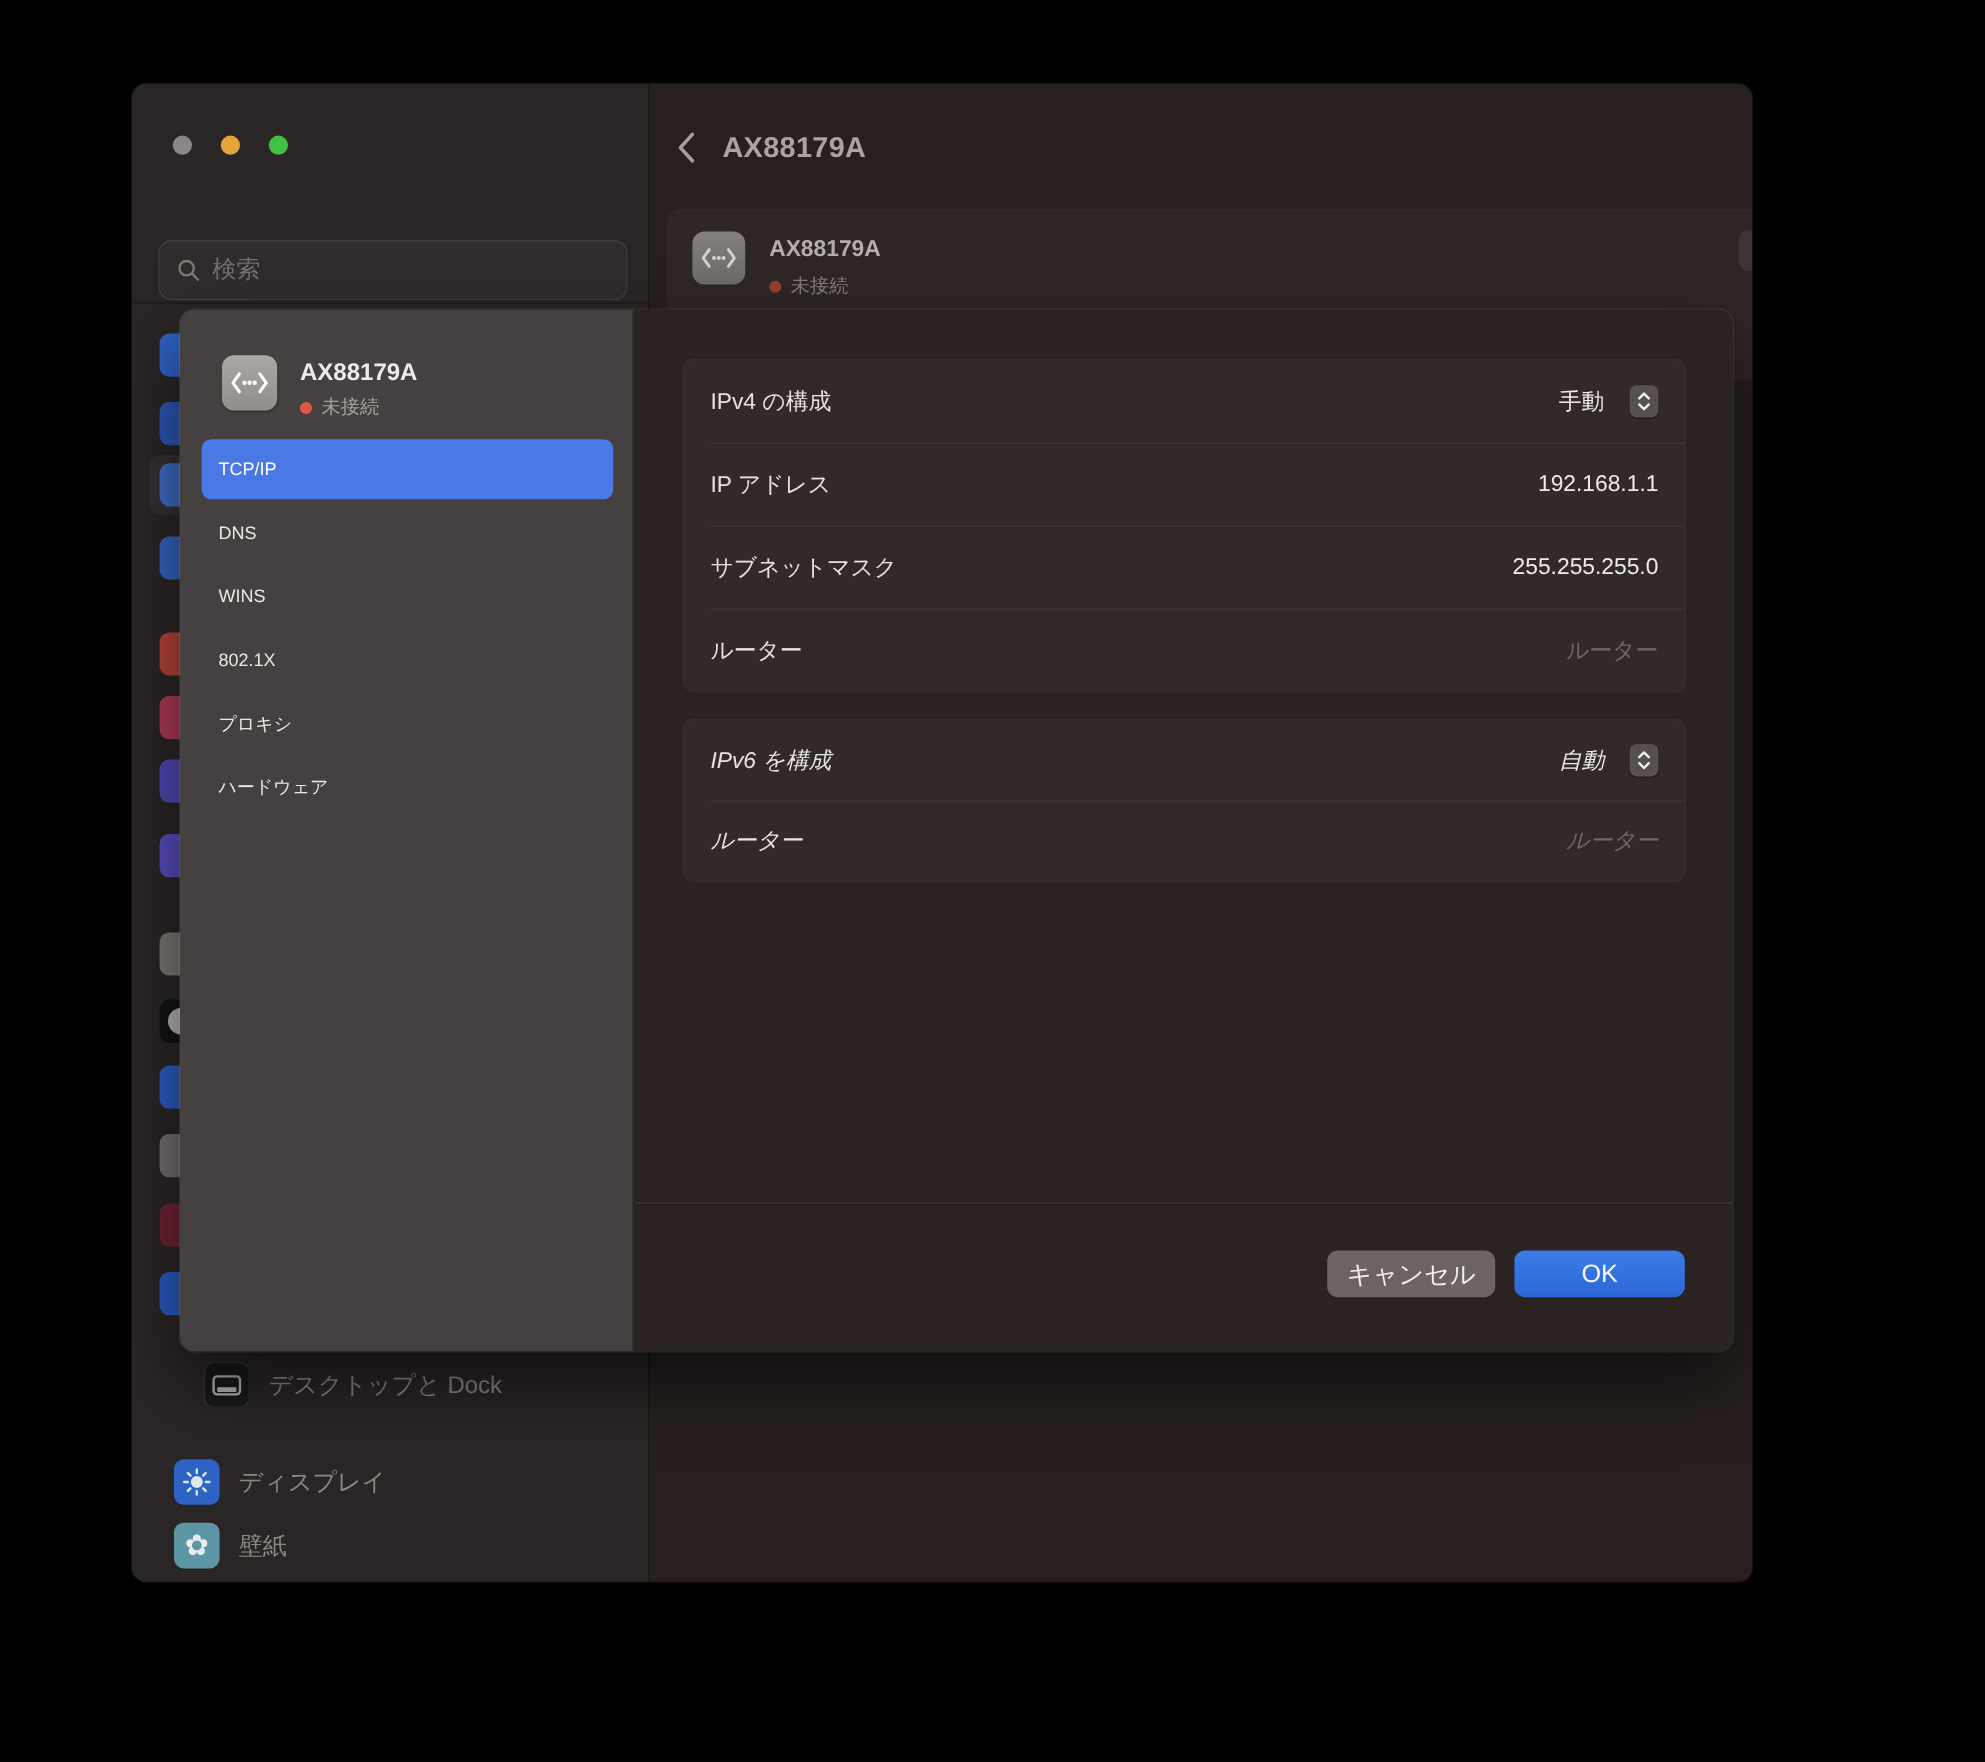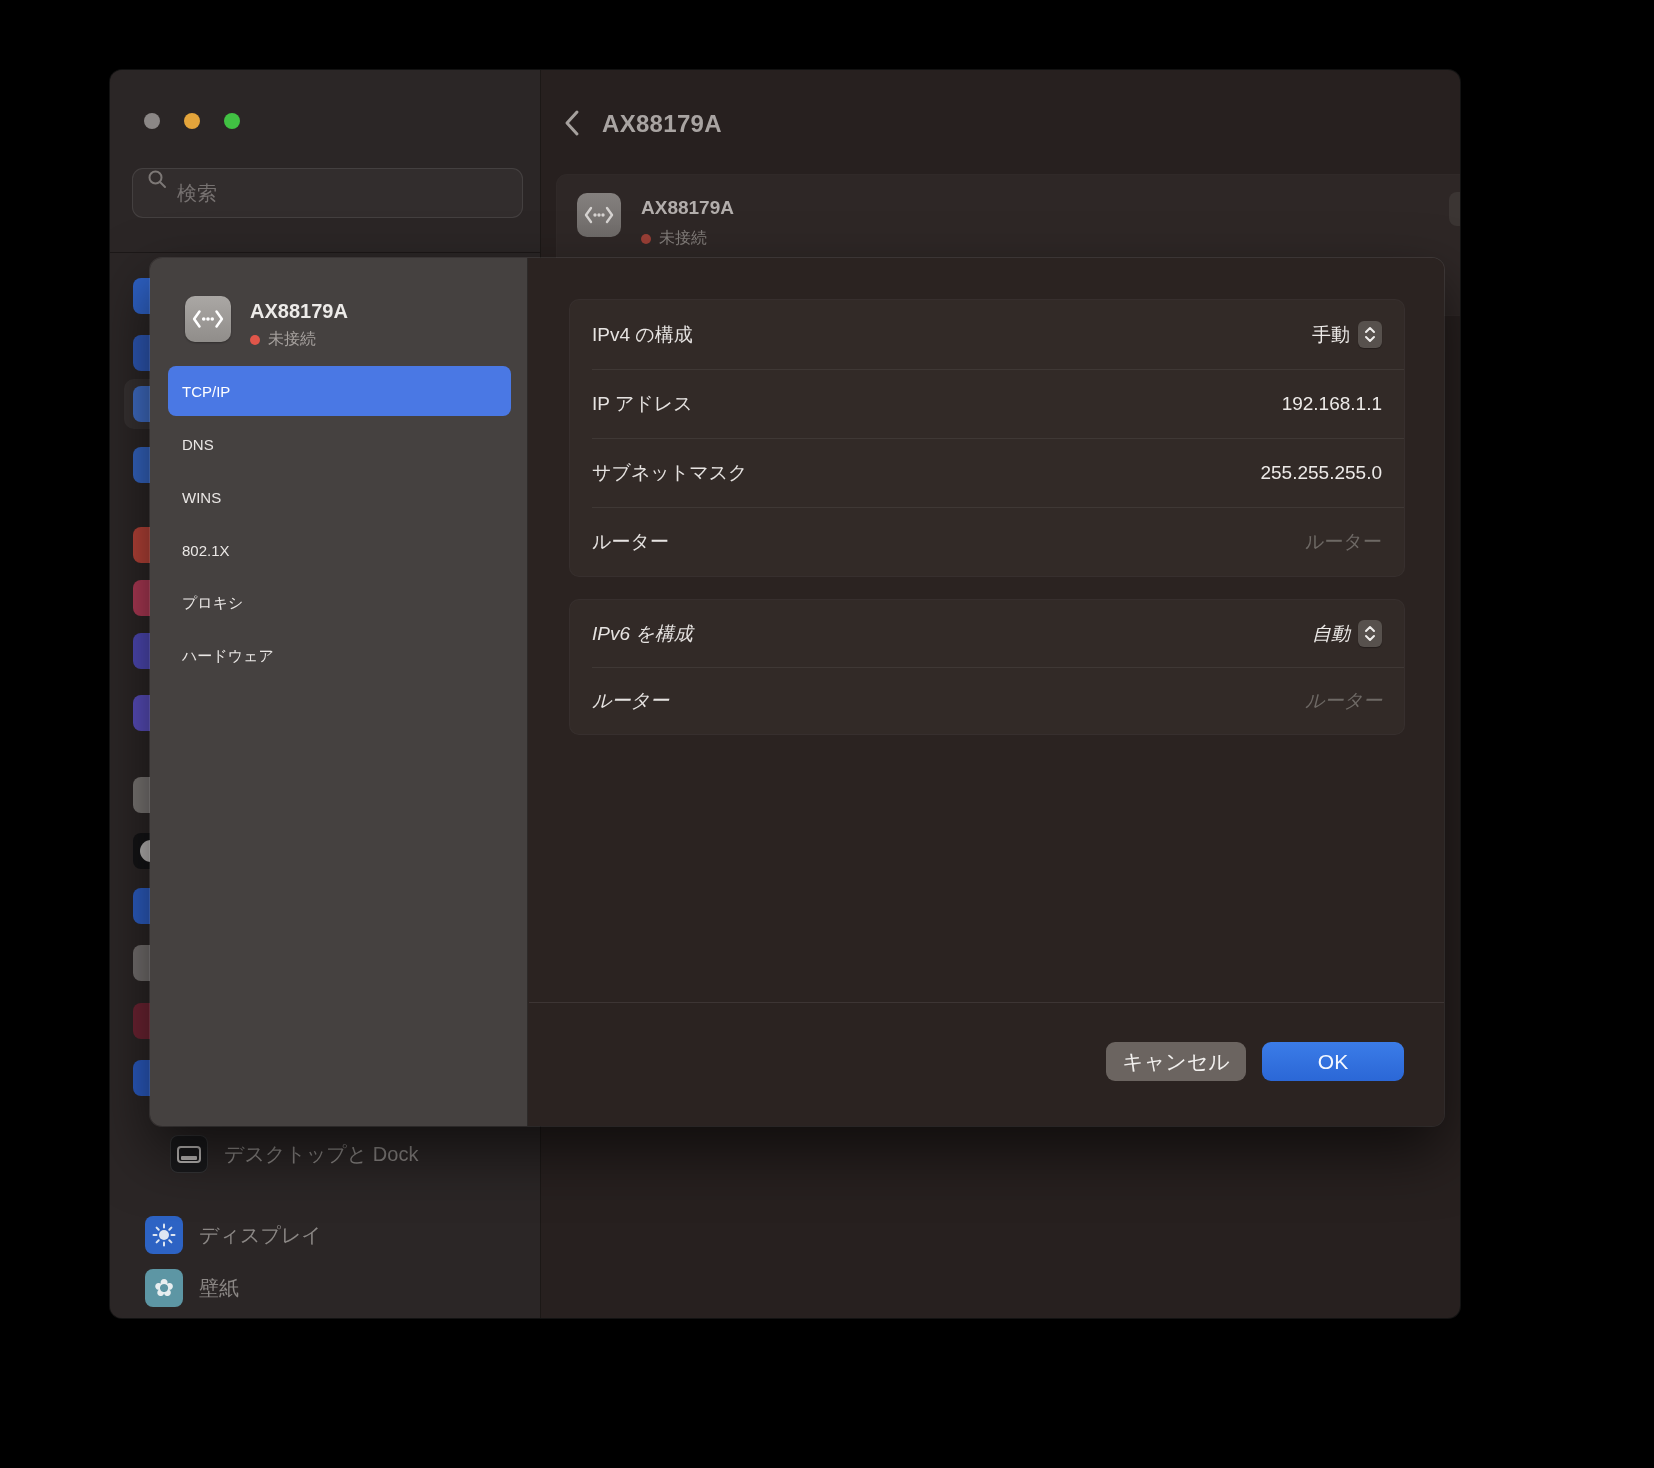--- a/index.html
+++ b/index.html
@@ -16,23 +16,23 @@
   .win-sidebar { position:absolute; left:0; top:0; width:430px; height:100%; background:#2b2626; }
   .win-sidebar-divider { position:absolute; left:430px; top:0; width:1px; height:100%; background:#1c1816; }
   .toolbar-divider { position:absolute; left:0; top:182px; width:430px; height:1px; background:rgba(0,0,0,0.35); }
 
   .traffic { position:absolute; top:43px; width:16px; height:16px; border-radius:50%; }
   .tl-close { left:34px; background:#8b8786; }
   .tl-min   { left:74px; background:#e3a43b; }
   .tl-zoom  { left:114px; background:#41c143; }
 
   .searchbox {
-    position:absolute; left:22px; top:98px; width:391px; height:50px;
+    position:absolute; left:22px; top:130px; width:391px; height:50px;
     background:rgba(255,255,255,0.035); border:1px solid rgba(255,255,255,0.09);
-    border-radius:11px; display:flex; padding:0 14px; gap:10px;
+    border-radius:11px; display:flex; align-items:center; padding:0 14px; gap:10px;
   }
   .searchbox svg { flex:0 0 auto; }
   .searchbox input {
     background:transparent; border:none; outline:none; width:100%;
     font-size:20px; color:#c9c5c3; font-family:inherit;
   }
   .searchbox input::placeholder { color:#767170; }
 
   
   .peek { position:absolute; left:23px; width:36px; height:36px; border-radius:8px; }
@@ -98,21 +98,21 @@
     border-radius:9px; box-shadow:0 0 0 1px rgba(255,255,255,0.06); overflow:hidden; }
   .gb-ipv4 { top:42px; }
   .gb-ipv6 { top:342px;font-style:italic; }
   .g-row { position:relative; display:flex; align-items:center; justify-content:space-between; padding:0 22px; }
   .gb-ipv4 .g-row { height:69px; } .gb-ipv6 .g-row { height:67px; }
   .g-row + .g-row::before { content:""; position:absolute; left:22px; right:0; top:0; height:1px;
     background:rgba(255,255,255,0.065); }
   .g-label { font-size:19px; color:#e6e3e1; }
   .g-value { font-size:19px; color:#edeae8; text-align:right; }
   .g-value.ph { color:#6e6965; }
-  .g-select { display:flex; align-items:center; gap:8px; }
+  .g-select { display:flex; align-items:center; gap:21px; }
   .stepper { width:24px; height:27px; border-radius:6px; background:#57514d;
     display:flex; align-items:center; justify-content:center;
     box-shadow:0 1px 1px rgba(0,0,0,0.3); }
 
   .footer-divider { position:absolute; left:379px; right:0; top:744px; height:1px; background:rgba(255,255,255,0.085); }
   .btn { position:absolute; top:784px; height:39px; border-radius:9px; display:flex; align-items:center;
     justify-content:center; font-size:21px; }
   .btn-cancel { right:198px; width:140px; background:#6b6460; color:#f2f0ee; }
   .btn-ok { right:40px; width:142px; background:linear-gradient(#3b7ce8,#2b67d6); color:#f4f8ff; }
 </style>

